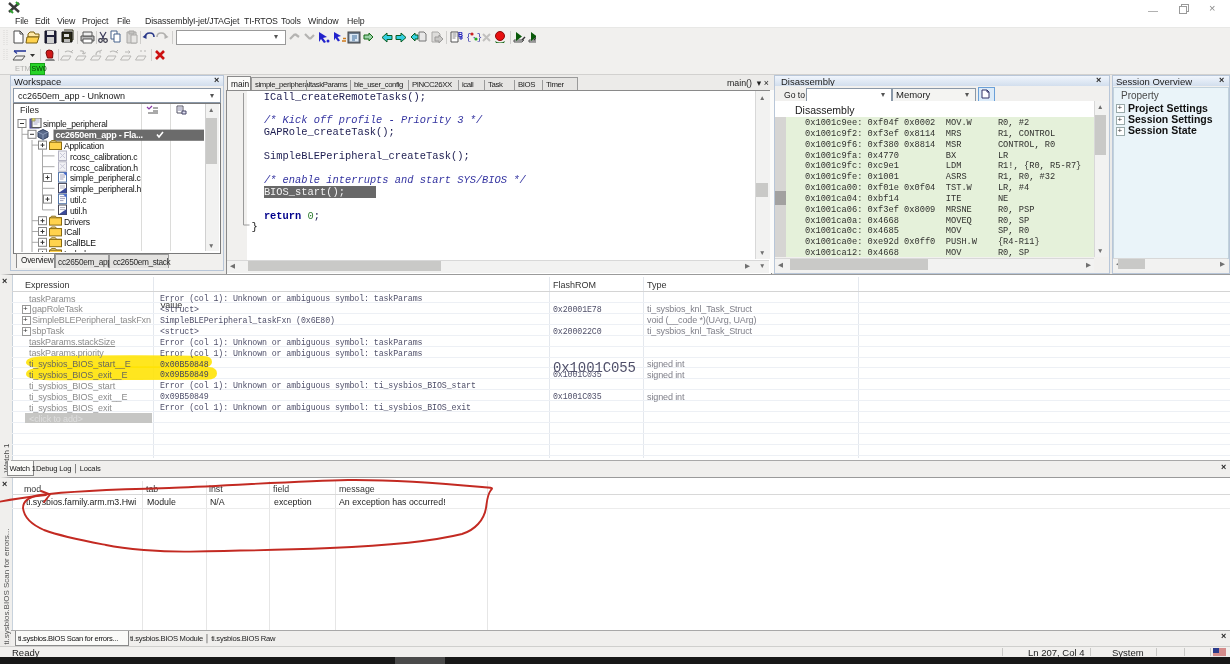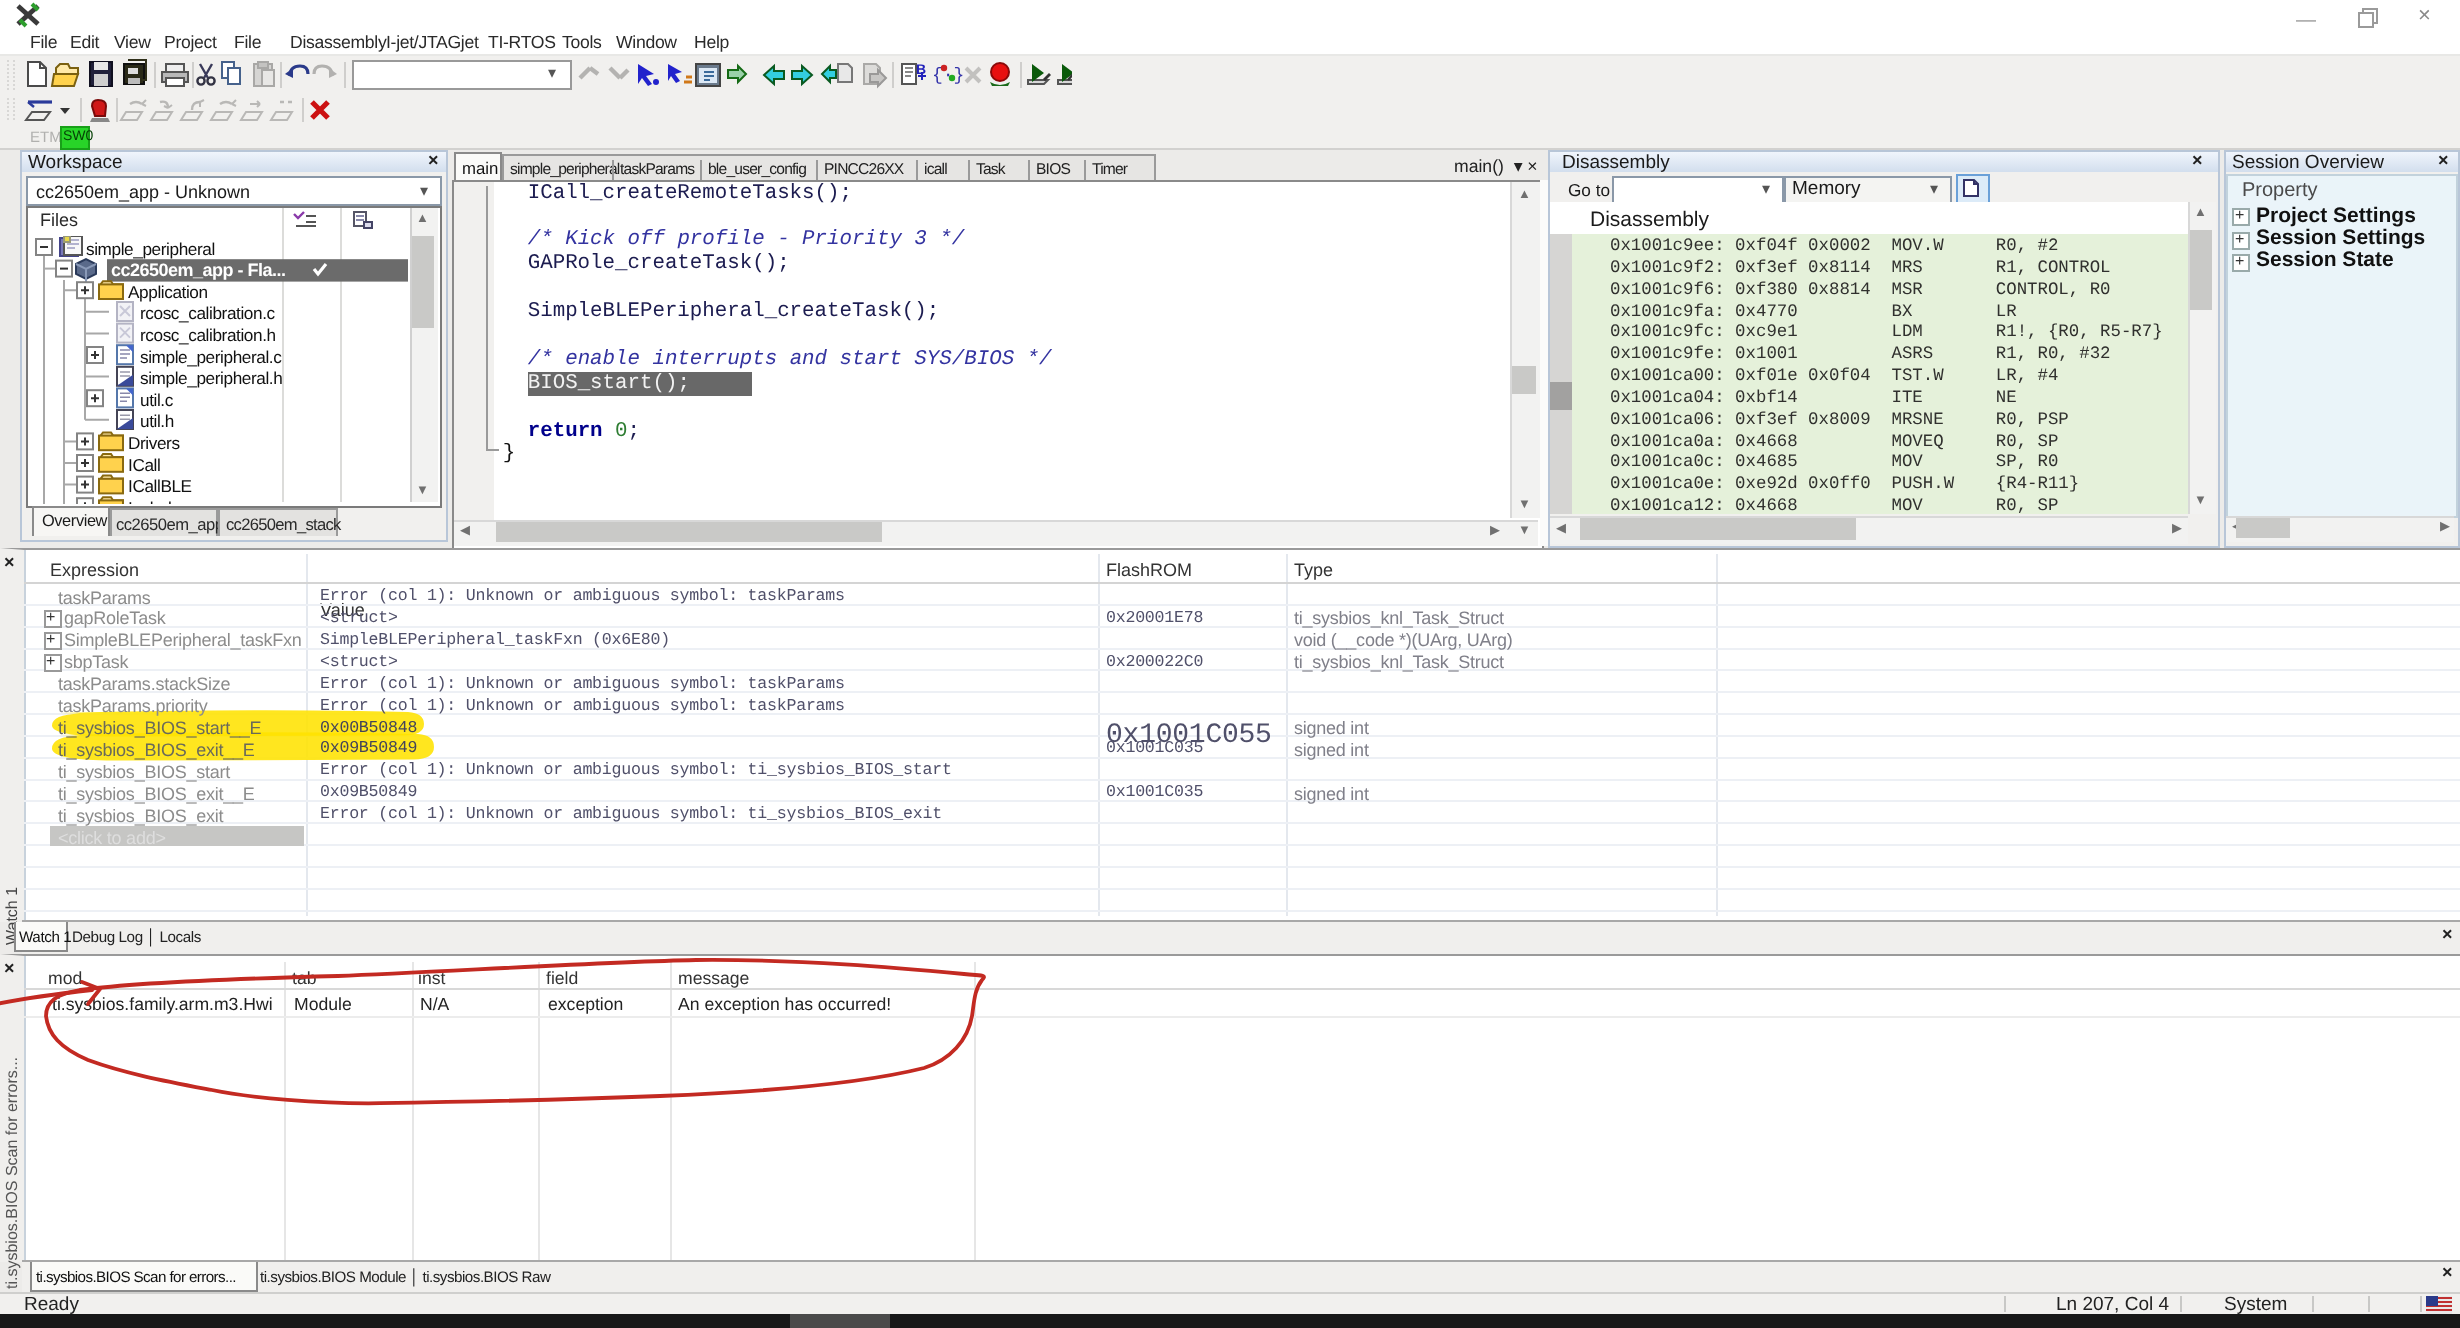--- a/index.html
+++ b/index.html
@@ -485,21 +485,21 @@
       <div class="txt" style="left:23px;top:315px;font-size:8px;color:#333;">+</div>
     <div class="txt" style="left:32px;top:315.3px;">SimpleBLEPeripheral_taskFxn</div>
     <div class="txt mono" style="left:160px;top:315.8px;font-size:8.3px;color:#50506a;">SimpleBLEPeripheral_taskFxn (0x6E80)</div>
     <div class="txt" style="left:647px;top:315.3px;color:#80808a;">void (__code *)(UArg, UArg)</div>
     <div class="abs" style="left:21.5px;top:327px;width:7px;height:7px;border:1px solid #999;background:#fff;"></div>
       <div class="txt" style="left:23px;top:326px;font-size:8px;color:#333;">+</div>
     <div class="txt" style="left:32px;top:326.2px;">sbpTask</div>
     <div class="txt mono" style="left:160px;top:326.7px;font-size:8.3px;color:#50506a;">&lt;struct&gt;</div>
     <div class="txt mono" style="left:553px;top:326.7px;font-size:8.3px;color:#50506a;">0x200022C0</div>
     <div class="txt" style="left:647px;top:326.2px;color:#80808a;">ti_sysbios_knl_Task_Struct</div>
-    <div class="txt" style="left:29px;top:337.1px;">taskParams.stackSize</div>
+    <div class="txt" style="left:29px;top:337.1px;text-decoration:underline;">taskParams.stackSize</div>
     <div class="txt mono" style="left:160px;top:337.6px;font-size:8.3px;color:#50506a;">Error (col 1): Unknown or ambiguous symbol: taskParams</div>
     <div class="txt" style="left:29px;top:348px;">taskParams.priority</div>
     <div class="txt mono" style="left:160px;top:348.5px;font-size:8.3px;color:#50506a;">Error (col 1): Unknown or ambiguous symbol: taskParams</div>
     <div class="txt" style="left:29px;top:359px;color:#6a6a5a;">ti_sysbios_BIOS_start__E</div>
     <div class="txt mono" style="left:160px;top:359.5px;font-size:8.3px;color:#44445a;">0x00B50848</div>
     <div class="txt mono" style="left:553px;top:359.5px;font-size:14px;color:#50506a;">0x1001C055</div>
     <div class="txt" style="left:647px;top:359px;color:#80808a;">signed int</div>
     <div class="txt" style="left:29px;top:369.9px;color:#6a6a5a;">ti_sysbios_BIOS_exit__E</div>
     <div class="txt mono" style="left:160px;top:370.4px;font-size:8.3px;color:#44445a;">0x09B50849</div>
     <div class="txt mono" style="left:553px;top:370.4px;font-size:8.3px;color:#50506a;">0x1001C035</div>

